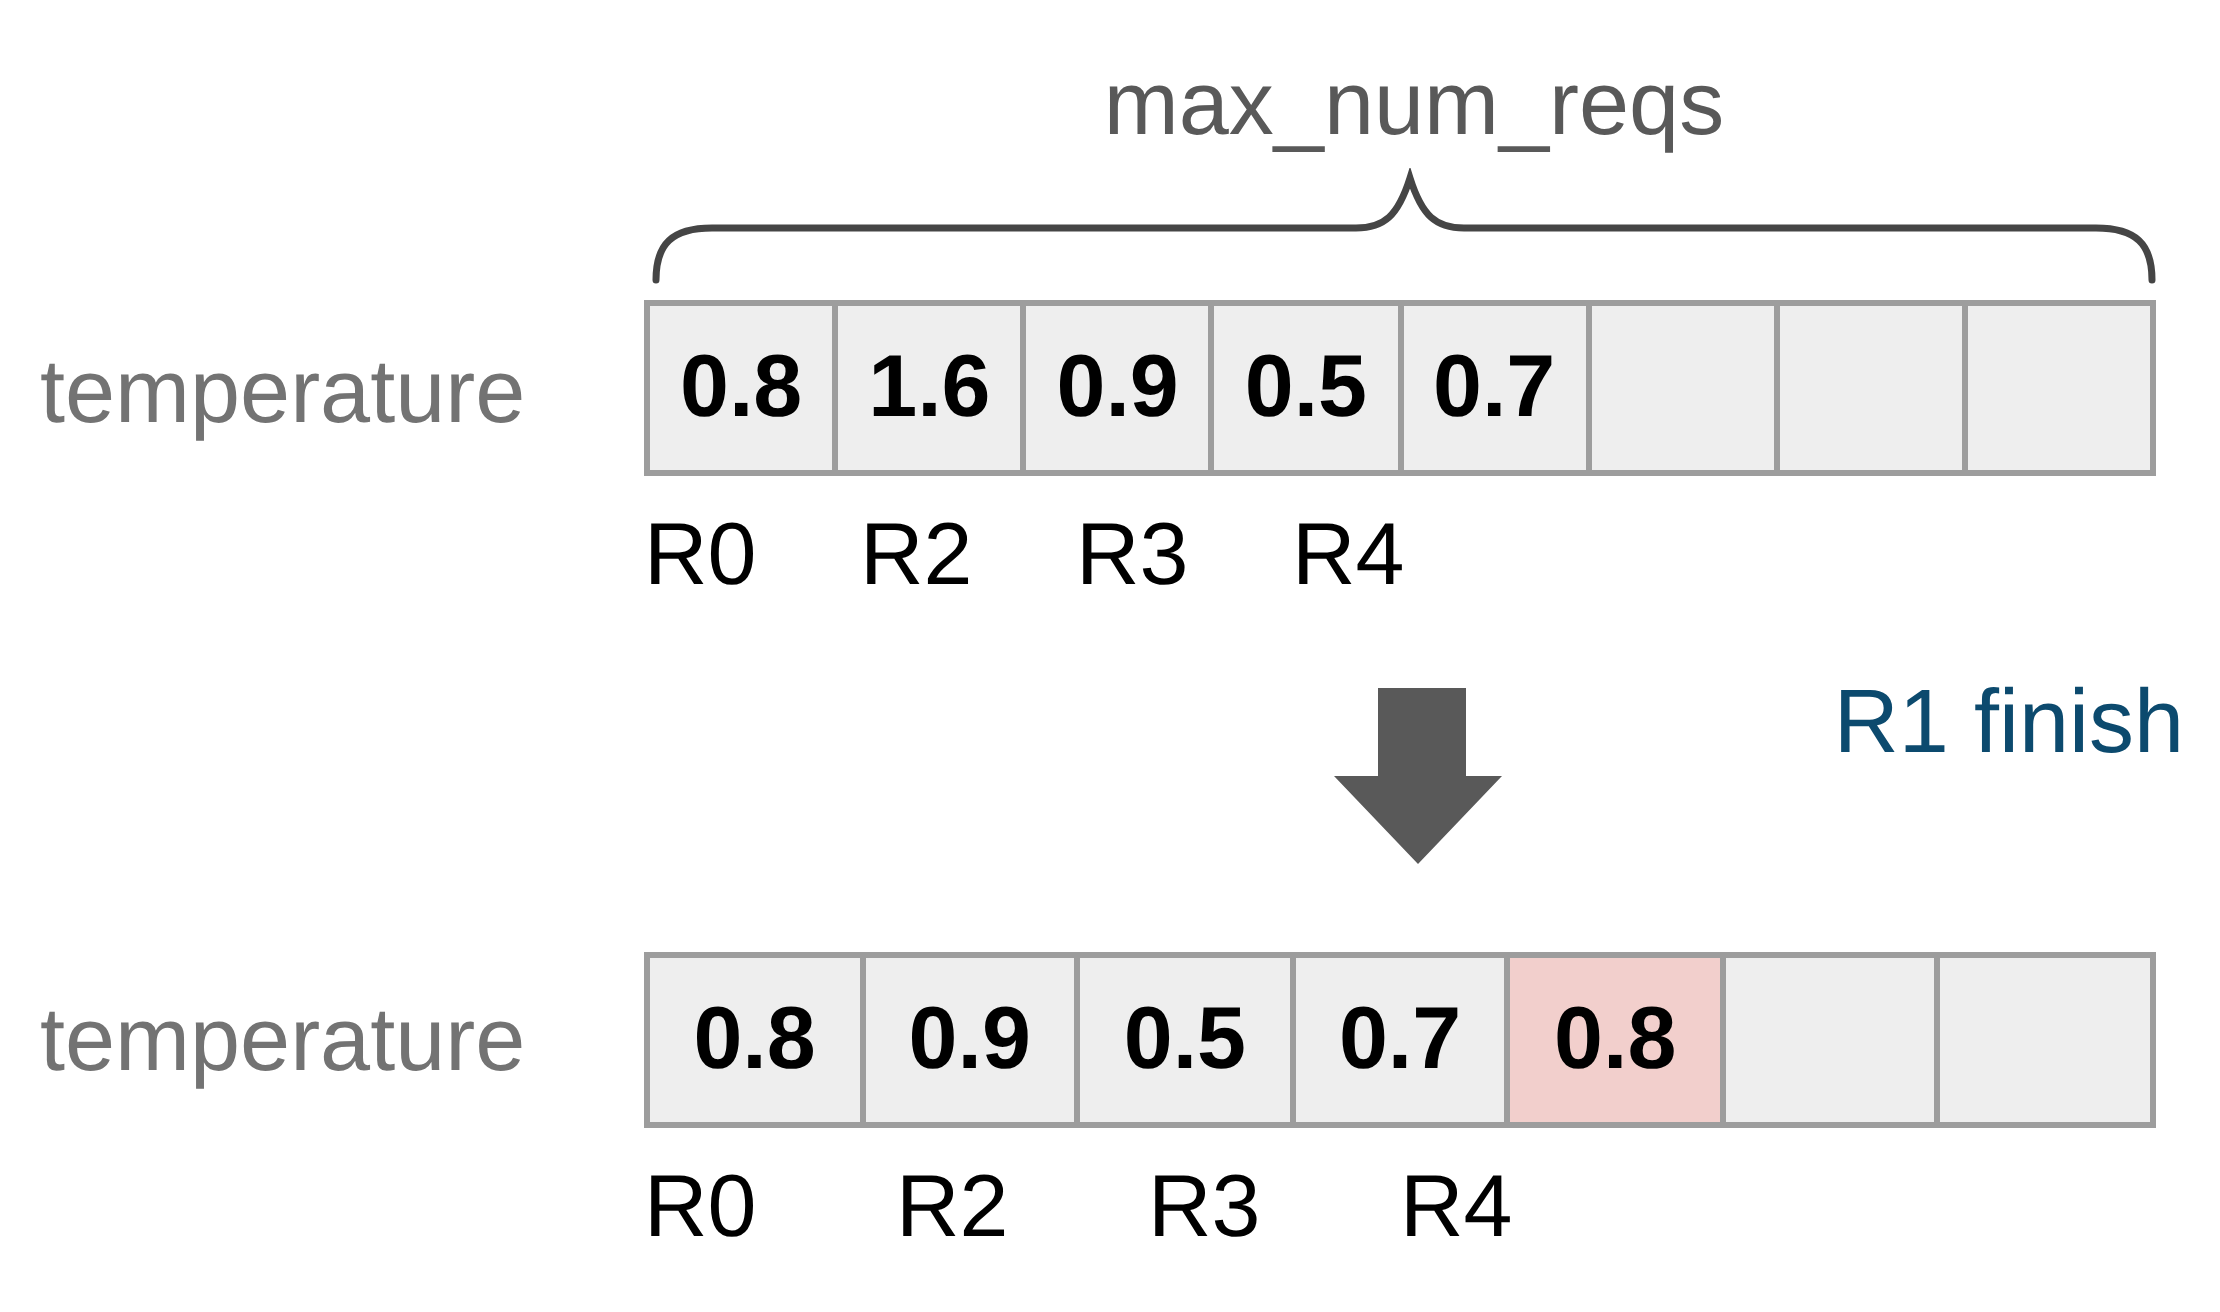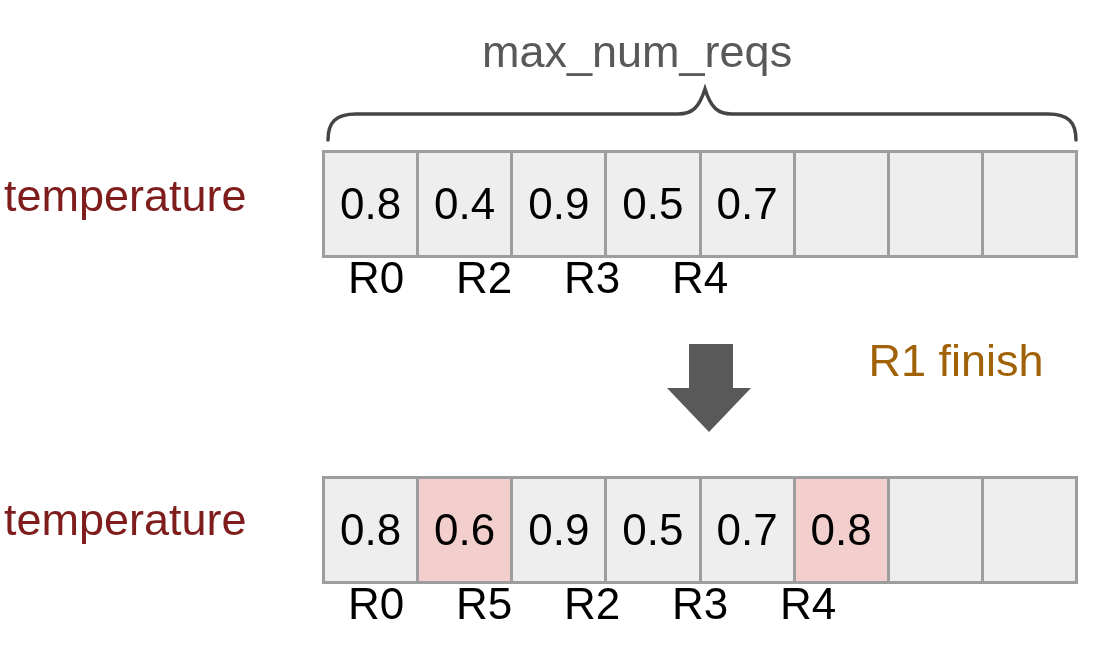--- a/index.html
+++ b/index.html
@@ -9,55 +9,57 @@
   .canvas {
     position: relative;
     width: 1110px;
     height: 656px;
     background: #ffffff;
     overflow: hidden;
   }
 
   .brace-title {
     position: absolute;
-    left: 482px;
+    left: 457px;
     top: 26px;
     width: 500px;
+    text-align: center;
     font-size: 45px;
     line-height: 52px;
     color: #595959;
     white-space: nowrap;
   }
 
   .brace-svg {
     position: absolute;
     left: 326px;
     top: 84px;
     width: 752px;
     height: 58px;
   }
 
   .row-label {
     position: absolute;
-    left: 4px;
+    left: 20px;
     width: 290px;
     font-size: 45px;
     line-height: 52px;
-    color: #7f1d1d;
+    color: #737373;
     white-space: nowrap;
   }
   .row-label.top    { top: 170px; }
   .row-label.bottom { top: 494px; }
 
   .array {
     position: absolute;
     left: 322px;
     width: 756px;
-    height: 108px;
+    height: 88px;
     display: flex;
+    font-weight: bold;
   }
   .array.top    { top: 150px; }
   .array.bottom { top: 476px; }
 
   .cell {
     flex: 1 1 0;
     background: #eeeeee;
     border: 3px solid #9d9d9d;
     display: flex;
     align-items: center;
@@ -71,63 +73,63 @@
   .labels {
     position: absolute;
     left: 322px;
     width: 756px;
     display: flex;
   }
   .labels.top    { top: 252px; }
   .labels.bottom { top: 578px; }
   .rlabel {
     flex: 1 1 0;
-    text-align: center;
+    text-align: left;
     font-size: 44px;
     line-height: 52px;
     color: #000000;
     white-space: nowrap;
   }
 
   .arrow-svg {
     position: absolute;
     left: 667px;
     top: 344px;
     width: 84px;
     height: 88px;
   }
 
   .transition-note {
     position: absolute;
     left: 820px;
     top: 336px;
     width: 272px;
-    text-align: center;
+    text-align: right;
     font-size: 45px;
     line-height: 50px;
-    color: #a16207;
+    color: #0c4a6e;
     white-space: nowrap;
   }
 </style>
 </head>
 <body>
 
 <div class="canvas">
 
   <div class="brace-title">max_num_reqs</div>
 
   <svg class="brace-svg" viewBox="0 0 752 58" fill="none" xmlns="http://www.w3.org/2000/svg">
     <path d="M 2 56 C 2 38, 10 30, 30 30 L 352 30 C 366 30, 373 24, 379 5 C 385 24, 392 30, 406 30 L 722 30 C 742 30, 750 38, 750 56" stroke="#454545" stroke-width="3.5" stroke-linecap="round" fill="none"></path>
   </svg>
 
   <div class="row-label top">temperature</div>
 
   <div class="array top">
     <div class="cell" data-state="normal">0.8</div>
-    <div class="cell" data-state="normal">0.4</div>
+    <div class="cell" data-state="normal">1.6</div>
     <div class="cell" data-state="normal">0.9</div>
     <div class="cell" data-state="normal">0.5</div>
     <div class="cell" data-state="normal">0.7</div>
     <div class="cell" data-state="normal"></div>
     <div class="cell" data-state="normal"></div>
     <div class="cell" data-state="normal"></div>
   </div>
 
   <div class="labels top">
     <div class="rlabel">R0</div>
@@ -144,32 +146,30 @@
   </svg>
 
   <div class="transition-note">
     <div>R1 finish</div>
   </div>
 
   <div class="row-label bottom">temperature</div>
 
   <div class="array bottom">
     <div class="cell" data-state="normal">0.8</div>
-    <div class="cell" data-state="highlight">0.6</div>
     <div class="cell" data-state="normal">0.9</div>
     <div class="cell" data-state="normal">0.5</div>
     <div class="cell" data-state="normal">0.7</div>
     <div class="cell" data-state="highlight">0.8</div>
     <div class="cell" data-state="normal"></div>
     <div class="cell" data-state="normal"></div>
   </div>
 
   <div class="labels bottom">
     <div class="rlabel">R0</div>
-    <div class="rlabel">R5</div>
     <div class="rlabel">R2</div>
     <div class="rlabel">R3</div>
     <div class="rlabel">R4</div>
     <div class="rlabel"></div>
     <div class="rlabel"></div>
   </div>
 
 </div>
 
 </body></html>

